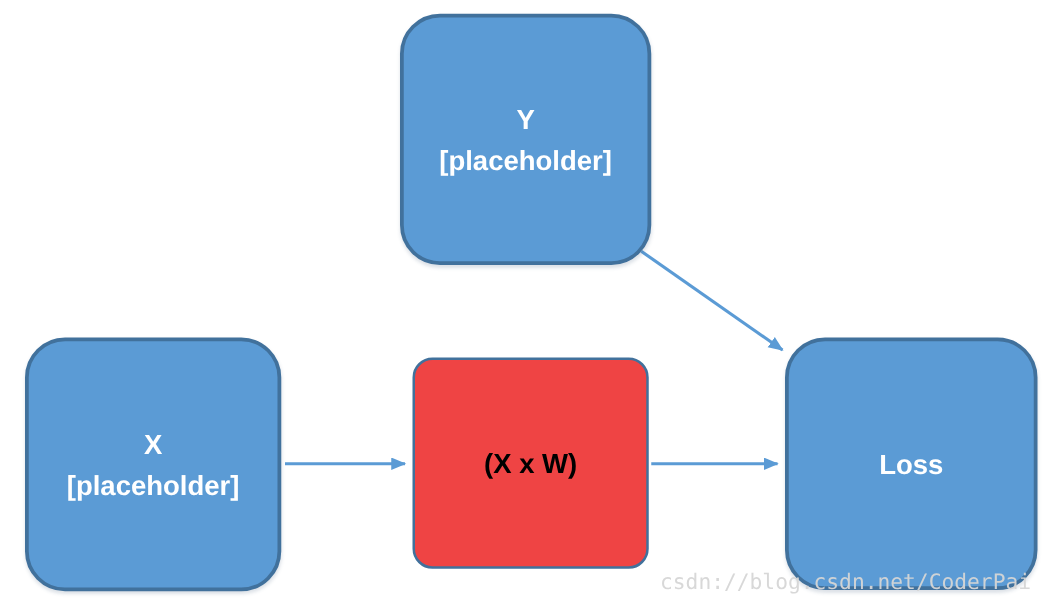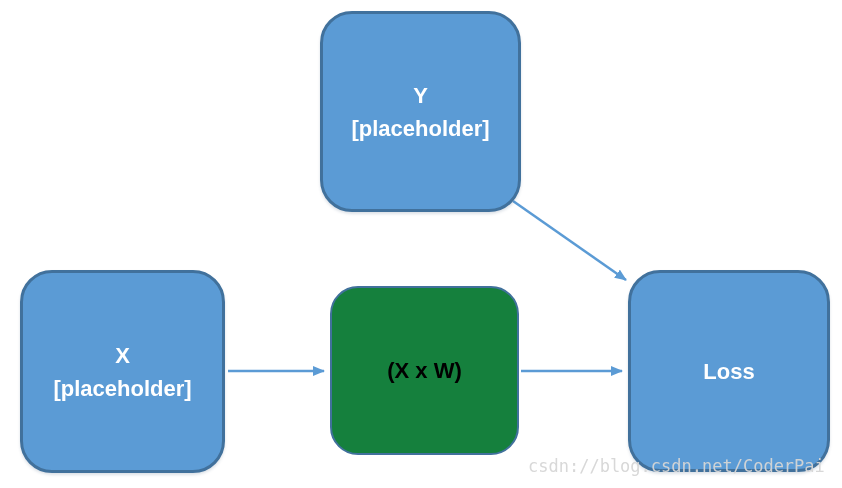--- a/index.html
+++ b/index.html
@@ -36,24 +36,24 @@
     font-size: 22px;
     line-height: 33px;
   }
   .node.blue {
     background: #5B9BD5;
     border: 3px solid #41719C;
     color: #ffffff;
     box-shadow: 0 2px 3px rgba(60, 90, 120, 0.18);
   }
   .node.white {
-    background: #15803d;
+    background: #ef4444;
     border: 2px solid #41719C;
     color: #000000;
-    border-radius: 28px;
+    border-radius: 16px;
   }
   #node-y   { left: 320px; top: 11px;  width: 201px; height: 201px; }
   #node-x   { left: 20px;  top: 270px; width: 205px; height: 203px; }
   #node-xw  { left: 330px; top: 286px; width: 189px; height: 169px; }
   #node-loss{ left: 628px; top: 270px; width: 202px; height: 202px; }
   .watermark {
     position: absolute;
     left: 528px;
     top: 456px;
     font-family: "DejaVu Sans Mono", "Liberation Mono", monospace;

